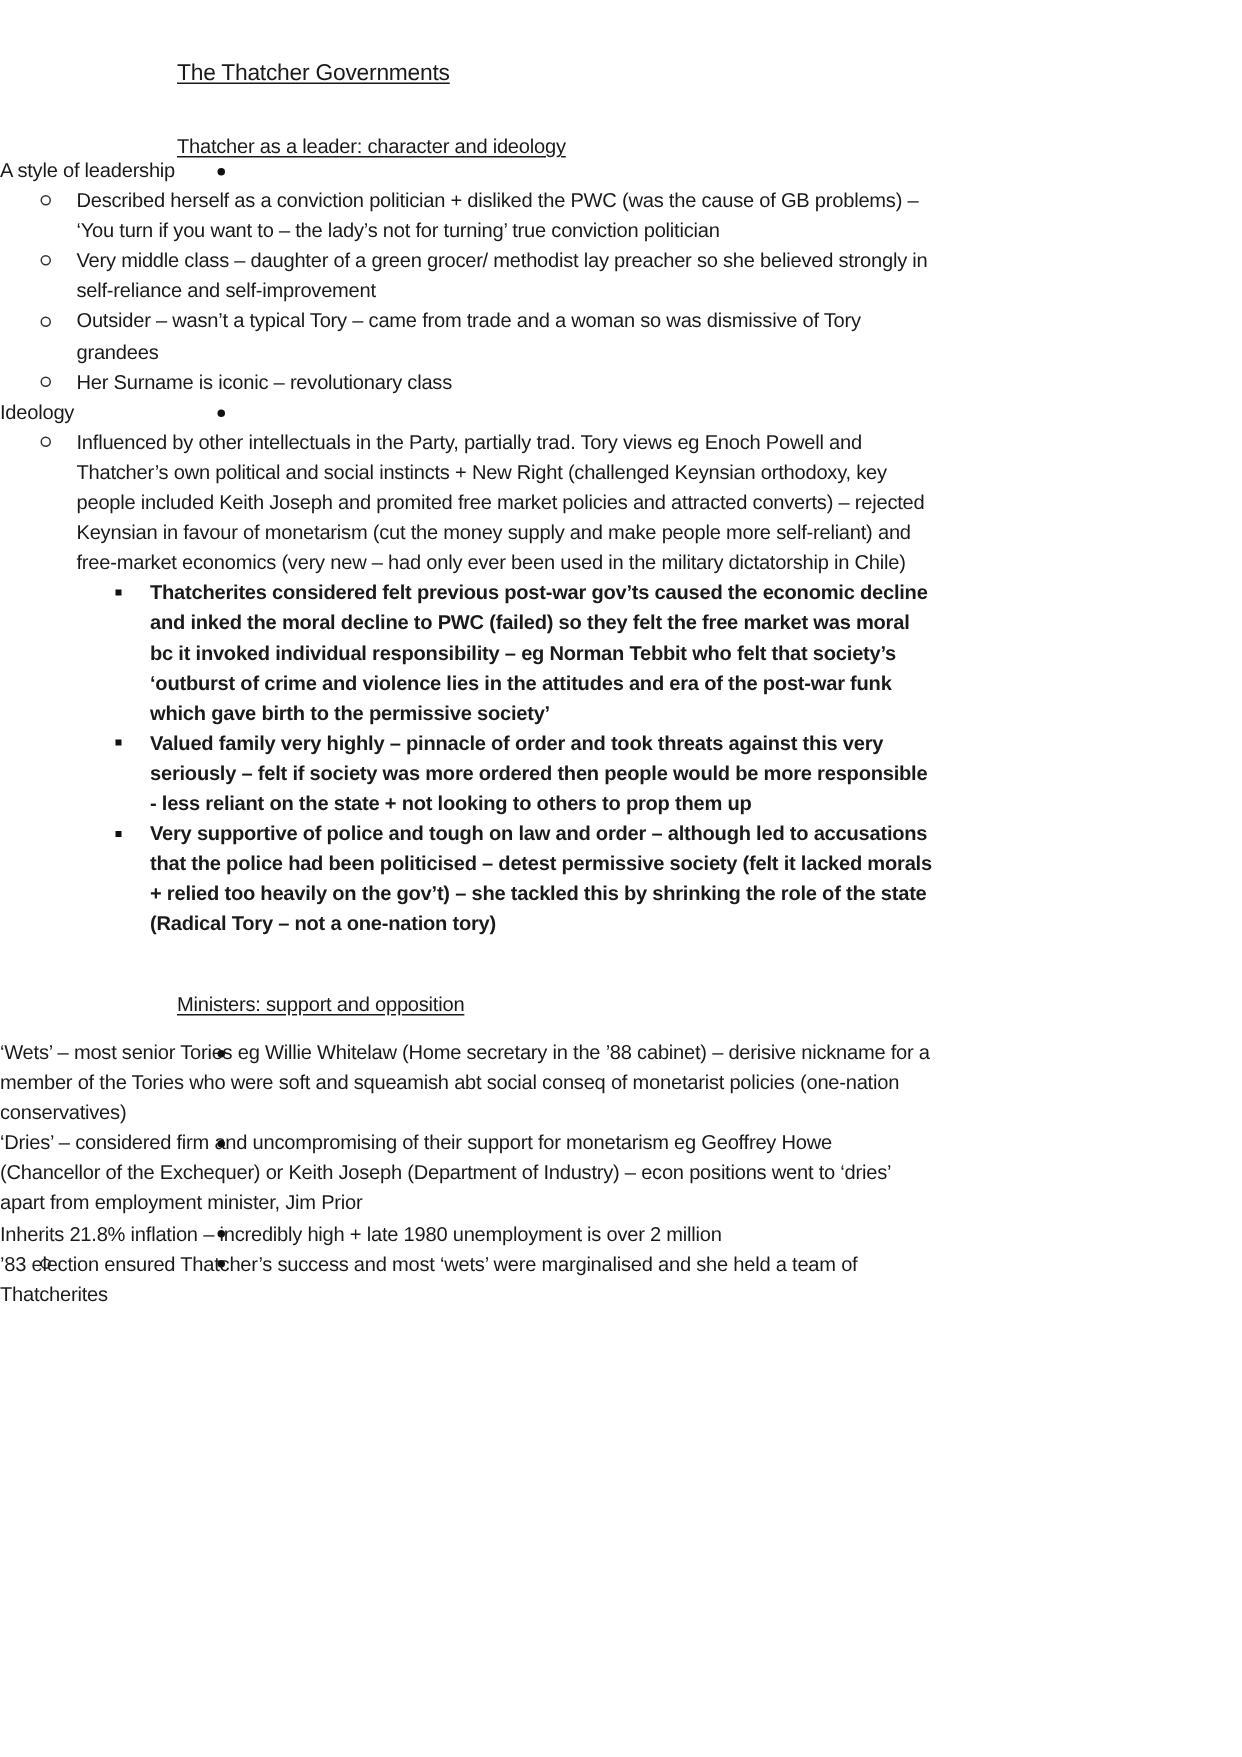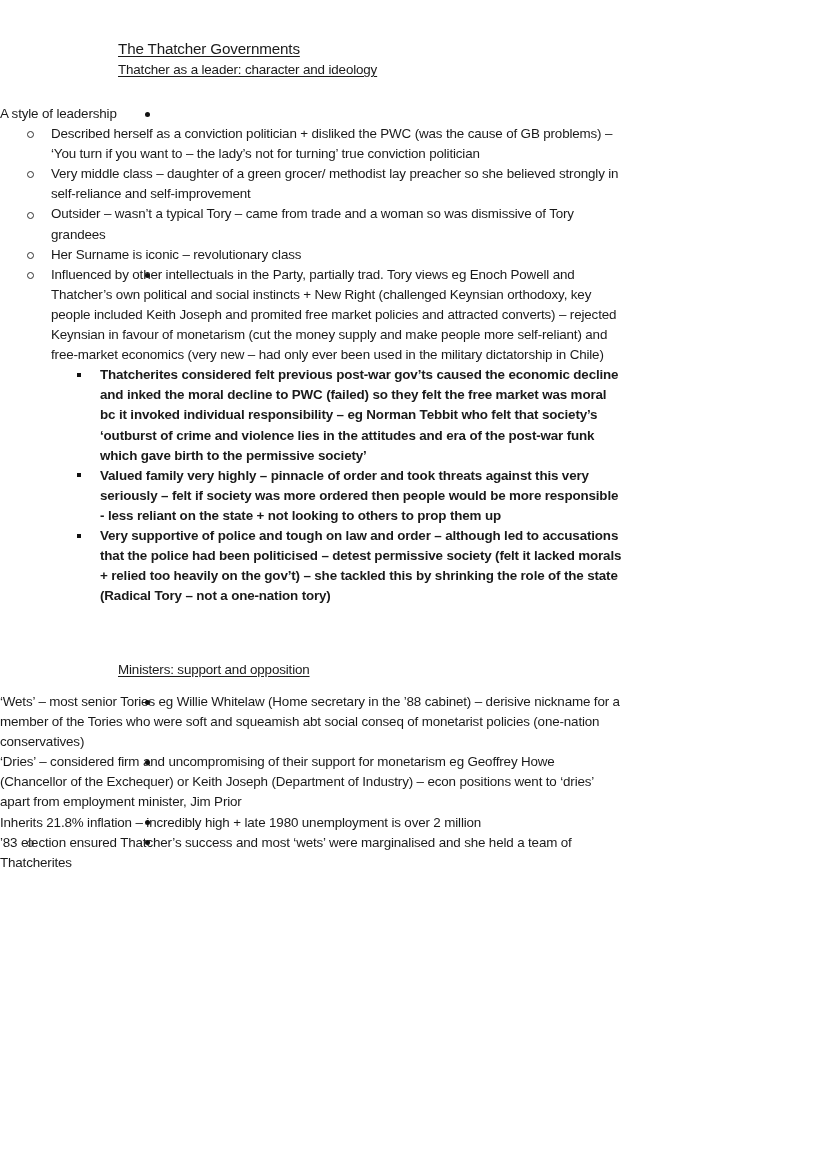--- a/index.html
+++ b/index.html
@@ -30,21 +30,21 @@
     text-decoration: underline;
     text-underline-offset: 2px;
     white-space: nowrap;
   }
   .title {
     top: 38px;
     font-size: 15.2px;
     line-height: 22px;
   }
   .sub1 {
-    top: 60px;
+    top: 88px;
   }
   .sub2 {
     top: 660px;
   }
   ul.l1, ul.l2, ul.l3 {
     list-style: none;
     margin: 0;
     padding: 0;
   }
   .list-block {
@@ -134,20 +134,21 @@
             <span class="txt">Outsider – wasn’t a typical Tory – came from trade and a woman so was dismissive of Tory grandees</span>
           </li>
           <li class="i2">
             <span class="bullet b2"><span class="circ2"></span></span>
             <span class="txt">Her Surname is iconic – revolutionary class</span>
           </li>
         </ul>
       </li>
       <li class="i1">
         <span class="bullet b1"><span class="dot1"></span></span>
+        <span class="txt">Ideology</span>
         <ul class="l2">
           <li class="i2">
             <span class="bullet b2"><span class="circ2"></span></span>
             <span class="txt">Influenced by other intellectuals in the Party, partially trad. Tory views eg Enoch Powell and Thatcher’s own political and social instincts + New Right (challenged Keynsian orthodoxy, key people included Keith Joseph and promited free market policies and attracted converts) – rejected Keynsian in favour of monetarism (cut the money supply and make people more self-reliant) and free-market economics (very new – had only ever been used in the military dictatorship in Chile)</span>
             <ul class="l3">
               <li class="i3">
                 <span class="bullet b3"><span class="sq3"></span></span>
                 <span class="txt">Thatcherites considered felt previous post-war gov’ts caused the economic decline and inked the moral decline to PWC (failed) so they felt the free market was moral bc it invoked individual responsibility  – eg Norman Tebbit who felt that society’s ‘outburst of crime and violence lies in the attitudes and era of the post-war funk which gave birth to the permissive society’</span>
               </li>
               <li class="i3">

